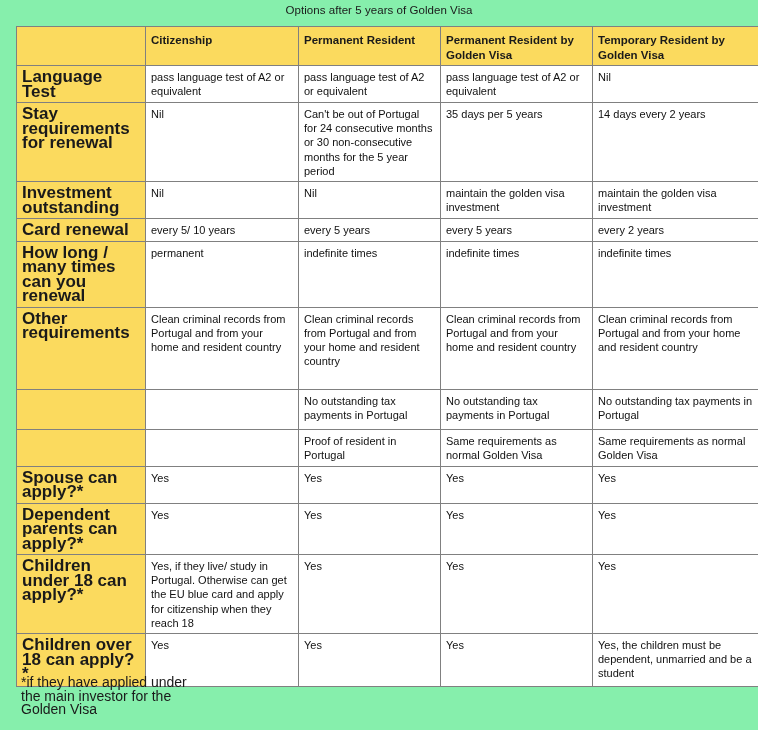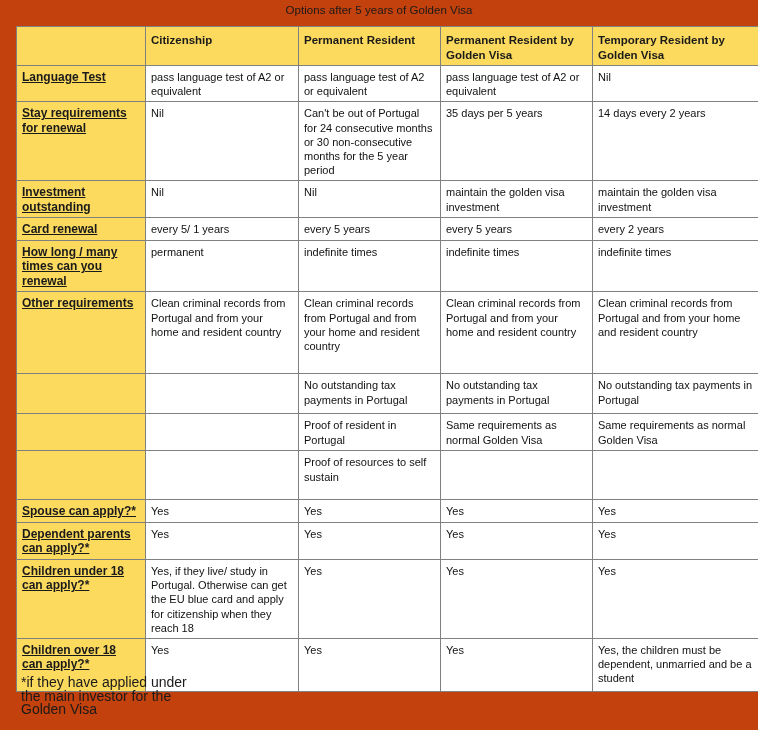--- a/index.html
+++ b/index.html
@@ -11,21 +11,21 @@
     width: 758px;
     height: 730px;
     font-family: "Liberation Sans", sans-serif;
     color: #000000;
     overflow: hidden;
   }
   #page {
     position: relative;
     width: 758px;
     height: 730px;
-    background: #c2410c;
+    background: #86efac;
   }
   .title {
     position: absolute;
     left: 0;
     top: 3px;
     width: 758px;
     text-align: center;
     font-size: 11.5px;
     line-height: 14px;
     color: #1a1a1a;
@@ -56,23 +56,22 @@
     background: #FBDA5E;
     font-weight: bold;
     color: #1a1a1a;
   }
   table.grid td.hdr {
     font-size: 11.5px;
     line-height: 14.5px;
     padding-top: 6px;
   }
   table.grid td.rowhead {
-    font-size: 12px;
+    font-size: 17px;
     line-height: 14.5px;
-    text-decoration: underline;
   }
   table.grid td.blank-head {
     background: #FBDA5E;
   }
   
   col.c0 { width: 129px; }
   col.c1 { width: 153px; }
   col.c2 { width: 142px; }
   col.c3 { width: 152px; }
   col.c4 { width: 166px; }
@@ -131,21 +130,21 @@
       <tr style="height:36px">
         <td class="rowhead">Investment outstanding</td>
         <td>Nil</td>
         <td>Nil</td>
         <td>maintain the golden visa investment</td>
         <td>maintain the golden visa investment</td>
       </tr>
 
       <tr style="height:22px">
         <td class="rowhead">Card renewal</td>
-        <td>every 5/ 1 years</td>
+        <td>every 5/ 10 years</td>
         <td>every 5 years</td>
         <td>every 5 years</td>
         <td>every 2 years</td>
       </tr>
 
 
       <tr style="height:50px">
         <td class="rowhead">How long / many times can you renewal</td>
         <td>permanent</td>
         <td>indefinite times</td>
@@ -170,27 +169,20 @@
       </tr>
 
       <tr style="height:37px">
         <td class="rowhead"></td>
         <td></td>
         <td>Proof of resident in Portugal</td>
         <td>Same requirements as normal Golden Visa</td>
         <td>Same requirements as normal Golden Visa</td>
       </tr>
 
-      <tr style="height:49px">
-        <td class="rowhead"></td>
-        <td></td>
-        <td>Proof of resources to self sustain</td>
-        <td></td>
-        <td></td>
-      </tr>
 
       <tr style="height:22px">
         <td class="rowhead">Spouse can apply?*</td>
         <td>Yes</td>
         <td>Yes</td>
         <td>Yes</td>
         <td>Yes</td>
       </tr>
 
       <tr style="height:34px">

